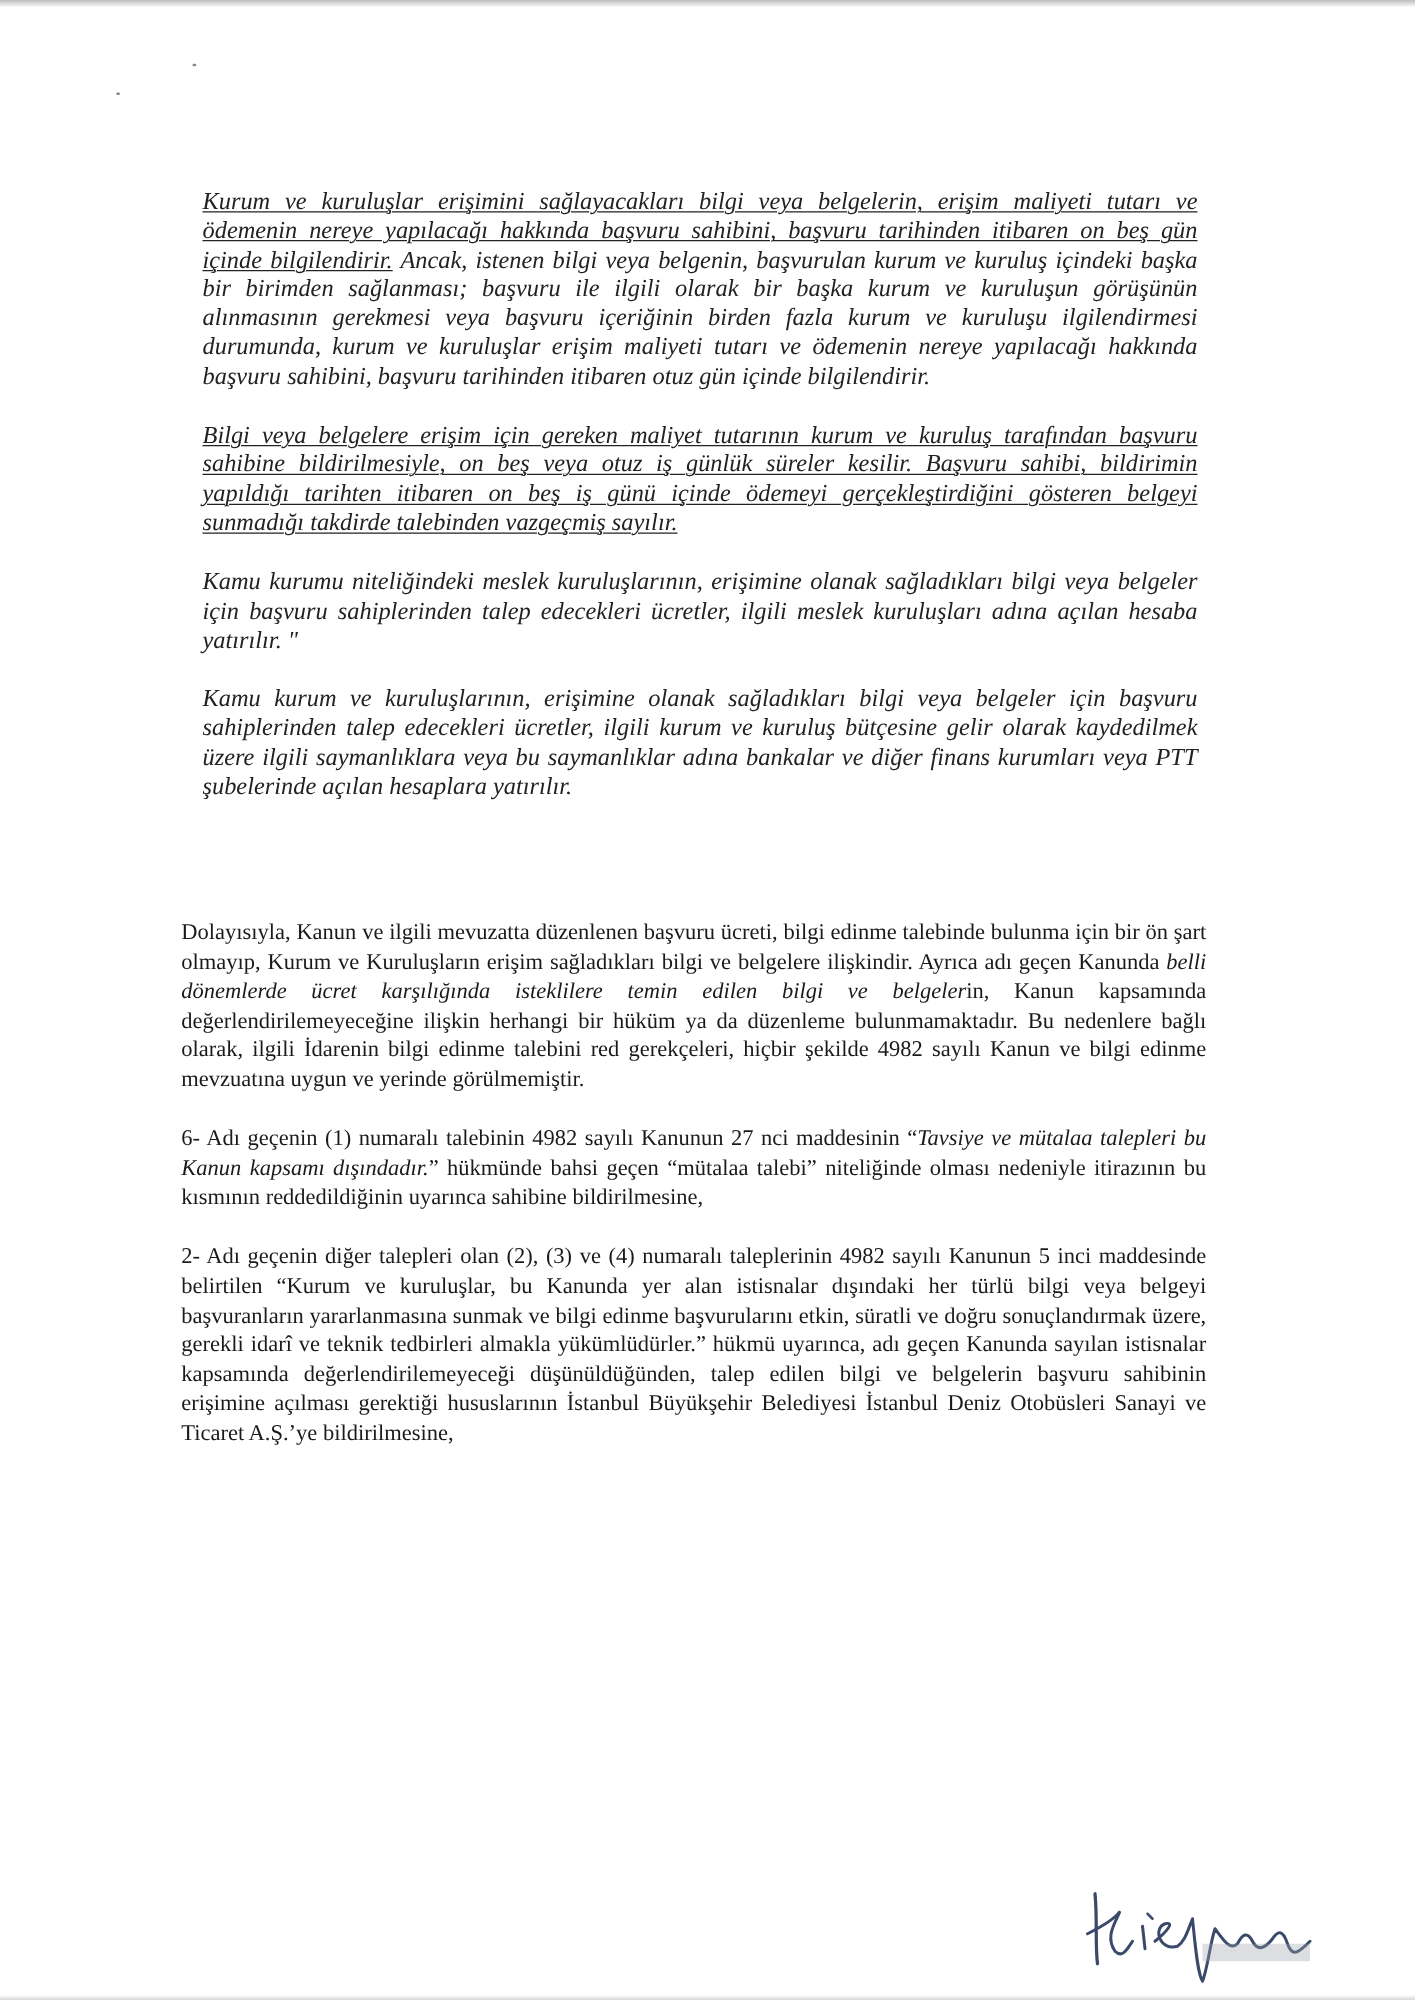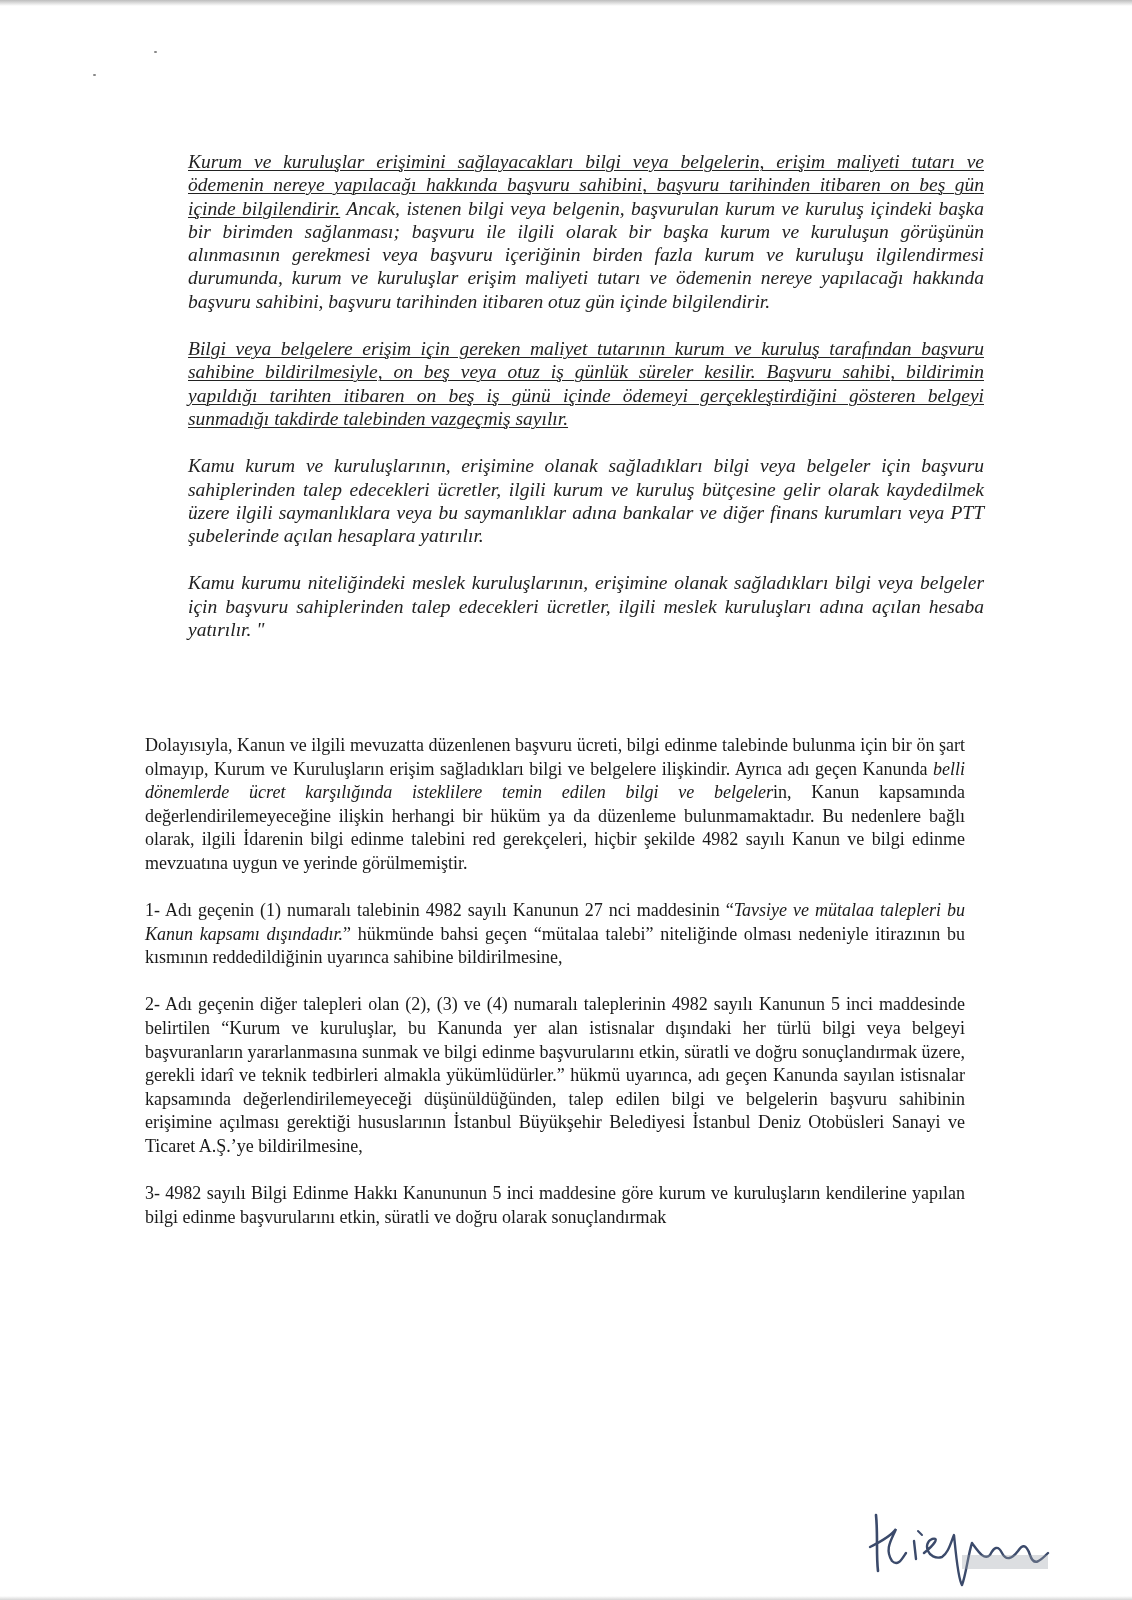--- a/index.html
+++ b/index.html
@@ -14,21 +14,21 @@
     .scan-edge-top {
       position: absolute; left: 0; top: 0; width: 1132px; height: 6px;
       background: linear-gradient(#bdbdbd, #ffffff);
     }
     .scan-edge-bottom {
       position: absolute; left: 0; bottom: 0; width: 1132px; height: 4px;
       background: linear-gradient(#ffffff, #d6d6d6);
     }
     .speck { position: absolute; width: 3px; height: 2px; background: #888; border-radius: 1px; }
     .quote-block {
-      position: absolute; left: 188px; width: 796px;
+      position: absolute; left: 162px; width: 796px;
       font-style: italic;
       font-size: 19.5px;
       line-height: 23.3px;
       text-align: justify;
       color: #222;
     }
     .quote-block p { margin: 0 0 24px 0; }
     .u { text-decoration: underline; text-decoration-thickness: 1px; text-underline-offset: 2px; }
     .main-block {
       position: absolute; left: 145px; width: 820px;
@@ -46,36 +46,33 @@
 </head>
 <body>
 
 <div class="scan-edge-top"></div>
 <div class="speck" style="left:93px;top:74px;"></div>
 <div class="speck" style="left:154px;top:51px;"></div>
 
 <div class="quote-block" style="top:150px;">
   <p><span class="u">Kurum ve kuruluşlar erişimini sağlayacakları bilgi veya belgelerin, erişim maliyeti tutarı ve ödemenin nereye yapılacağı hakkında başvuru sahibini, başvuru tarihinden itibaren on beş gün içinde bilgilendirir.</span><span> Ancak, istenen bilgi veya belgenin, başvurulan kurum ve kuruluş içindeki başka bir birimden sağlanması; başvuru ile ilgili olarak bir başka kurum ve kuruluşun görüşünün alınmasının gerekmesi veya başvuru içeriğinin birden fazla kurum ve kuruluşu ilgilendirmesi durumunda, kurum ve kuruluşlar erişim maliyeti tutarı ve ödemenin nereye yapılacağı hakkında başvuru sahibini, başvuru tarihinden itibaren otuz gün içinde bilgilendirir.</span></p>
   <p><span class="u">Bilgi veya belgelere erişim için gereken maliyet tutarının kurum ve kuruluş tarafından başvuru sahibine bildirilmesiyle, on beş veya otuz iş günlük süreler kesilir. Başvuru sahibi, bildirimin yapıldığı tarihten itibaren on beş iş günü içinde ödemeyi gerçekleştirdiğini gösteren belgeyi sunmadığı takdirde talebinden vazgeçmiş sayılır.</span></p>
+  <p><span>Kamu kurumu niteliğindeki meslek kuruluşlarının, erişimine olanak sağladıkları bilgi veya belgeler için başvuru sahiplerinden talep edecekleri ücretler, ilgili meslek kuruluşları adına açılan hesaba yatırılır. "</span></p>
   <p><span>Kamu kurum ve kuruluşlarının, erişimine olanak sağladıkları bilgi veya belgeler için başvuru sahiplerinden talep edecekleri ücretler, ilgili kurum ve kuruluş bütçesine gelir olarak kaydedilmek üzere ilgili saymanlıklara veya bu saymanlıklar adına bankalar ve diğer finans kurumları veya PTT şubelerinde açılan hesaplara yatırılır.</span></p>
-  <p><span>Kamu kurumu niteliğindeki meslek kuruluşlarının, erişimine olanak sağladıkları bilgi veya belgeler için başvuru sahiplerinden talep edecekleri ücretler, ilgili meslek kuruluşları adına açılan hesaba yatırılır. "</span></p>
 </div>
 
 <div class="main-block" style="top:734px;">
   <p>
     <span>Dolayısıyla, Kanun ve ilgili mevuzatta düzenlenen başvuru ücreti, bilgi edinme talebinde bulunma için bir ön şart olmayıp, Kurum ve Kuruluşların erişim sağladıkları bilgi ve belgelere ilişkindir. Ayrıca adı geçen Kanunda </span><span class="it">belli dönemlerde ücret karşılığında isteklilere temin edilen bilgi ve belgeler</span><span>in, Kanun kapsamında değerlendirilemeyeceğine ilişkin herhangi bir hüküm ya da düzenleme bulunmamaktadır. Bu nedenlere bağlı olarak, ilgili İdarenin bilgi edinme talebini red gerekçeleri, hiçbir şekilde 4982 sayılı Kanun ve bilgi edinme mevzuatına uygun ve yerinde görülmemiştir.</span>
   </p>
   <p>
-    <span>1- Adı geçenin (1) numaralı talebinin 4982 sayılı Kanunun 27 nci maddesinin “</span><span class="it">Tavsiye ve mütalaa talepleri bu Kanun kapsamı dışındadır.</span><span>” hükmünde bahsi geçen “mütalaa talebi” niteliğinde olması nedeniyle itirazının bu kısmının reddedildiğinin uyarınca sahibine bildirilmesine,</span>
+    <span>6- Adı geçenin (1) numaralı talebinin 4982 sayılı Kanunun 27 nci maddesinin “</span><span class="it">Tavsiye ve mütalaa talepleri bu Kanun kapsamı dışındadır.</span><span>” hükmünde bahsi geçen “mütalaa talebi” niteliğinde olması nedeniyle itirazının bu kısmının reddedildiğinin uyarınca sahibine bildirilmesine,</span>
   </p>
   <p>
     <span>2- Adı geçenin diğer talepleri olan (2), (3) ve (4) numaralı taleplerinin 4982 sayılı Kanunun 5 inci maddesinde belirtilen “Kurum ve kuruluşlar, bu Kanunda yer alan istisnalar dışındaki  her türlü bilgi veya belgeyi başvuranların yararlanmasına sunmak ve bilgi edinme başvurularını etkin, süratli ve doğru sonuçlandırmak üzere, gerekli idarî ve teknik tedbirleri almakla yükümlüdürler.” hükmü uyarınca, adı geçen Kanunda sayılan istisnalar kapsamında değerlendirilemeyeceği düşünüldüğünden, talep edilen bilgi ve belgelerin başvuru sahibinin erişimine açılması gerektiği hususlarının İstanbul Büyükşehir Belediyesi İstanbul Deniz Otobüsleri Sanayi ve Ticaret A.Ş.’ye bildirilmesine,</span>
-  </p>
-  <p>
-    <span>3- 4982 sayılı Bilgi Edinme Hakkı Kanununun 5 inci maddesine göre kurum ve kuruluşların kendilerine yapılan bilgi edinme başvurularını etkin, süratli ve doğru olarak sonuçlandırmak</span>
   </p>
 </div>
 
 <div class="signature">
   <svg width="190" height="100" viewBox="0 0 190 100">
     <path d="M14 20 C 16 40, 14 60, 16 76" stroke="#3b4a6b" stroke-width="2.6" fill="none" stroke-linecap="round"></path>
     <path d="M8 52 C 20 46, 30 40, 34 34 C 30 44, 22 54, 30 66 C 36 72, 40 64, 44 58" stroke="#3b4a6b" stroke-width="2.4" fill="none" stroke-linecap="round"></path>
     <path d="M52 46 L 54 64" stroke="#3b4a6b" stroke-width="2.4" fill="none" stroke-linecap="round"></path>
     <path d="M56 36 L 60 40" stroke="#3b4a6b" stroke-width="2" fill="none" stroke-linecap="round"></path>
     <path d="M62 58 C 72 50, 78 42, 70 44 C 60 48, 66 66, 80 62 C 86 58, 88 50, 92 40 C 94 60, 96 84, 100 90 C 104 80, 106 60, 110 48 C 116 56, 122 66, 128 60 C 132 52, 136 50, 140 58 C 144 66, 150 64, 156 56 C 160 50, 164 48, 168 60 C 172 72, 178 66, 186 58" stroke="#3b4a6b" stroke-width="2.4" fill="none" stroke-linecap="round" stroke-linejoin="round"></path>

